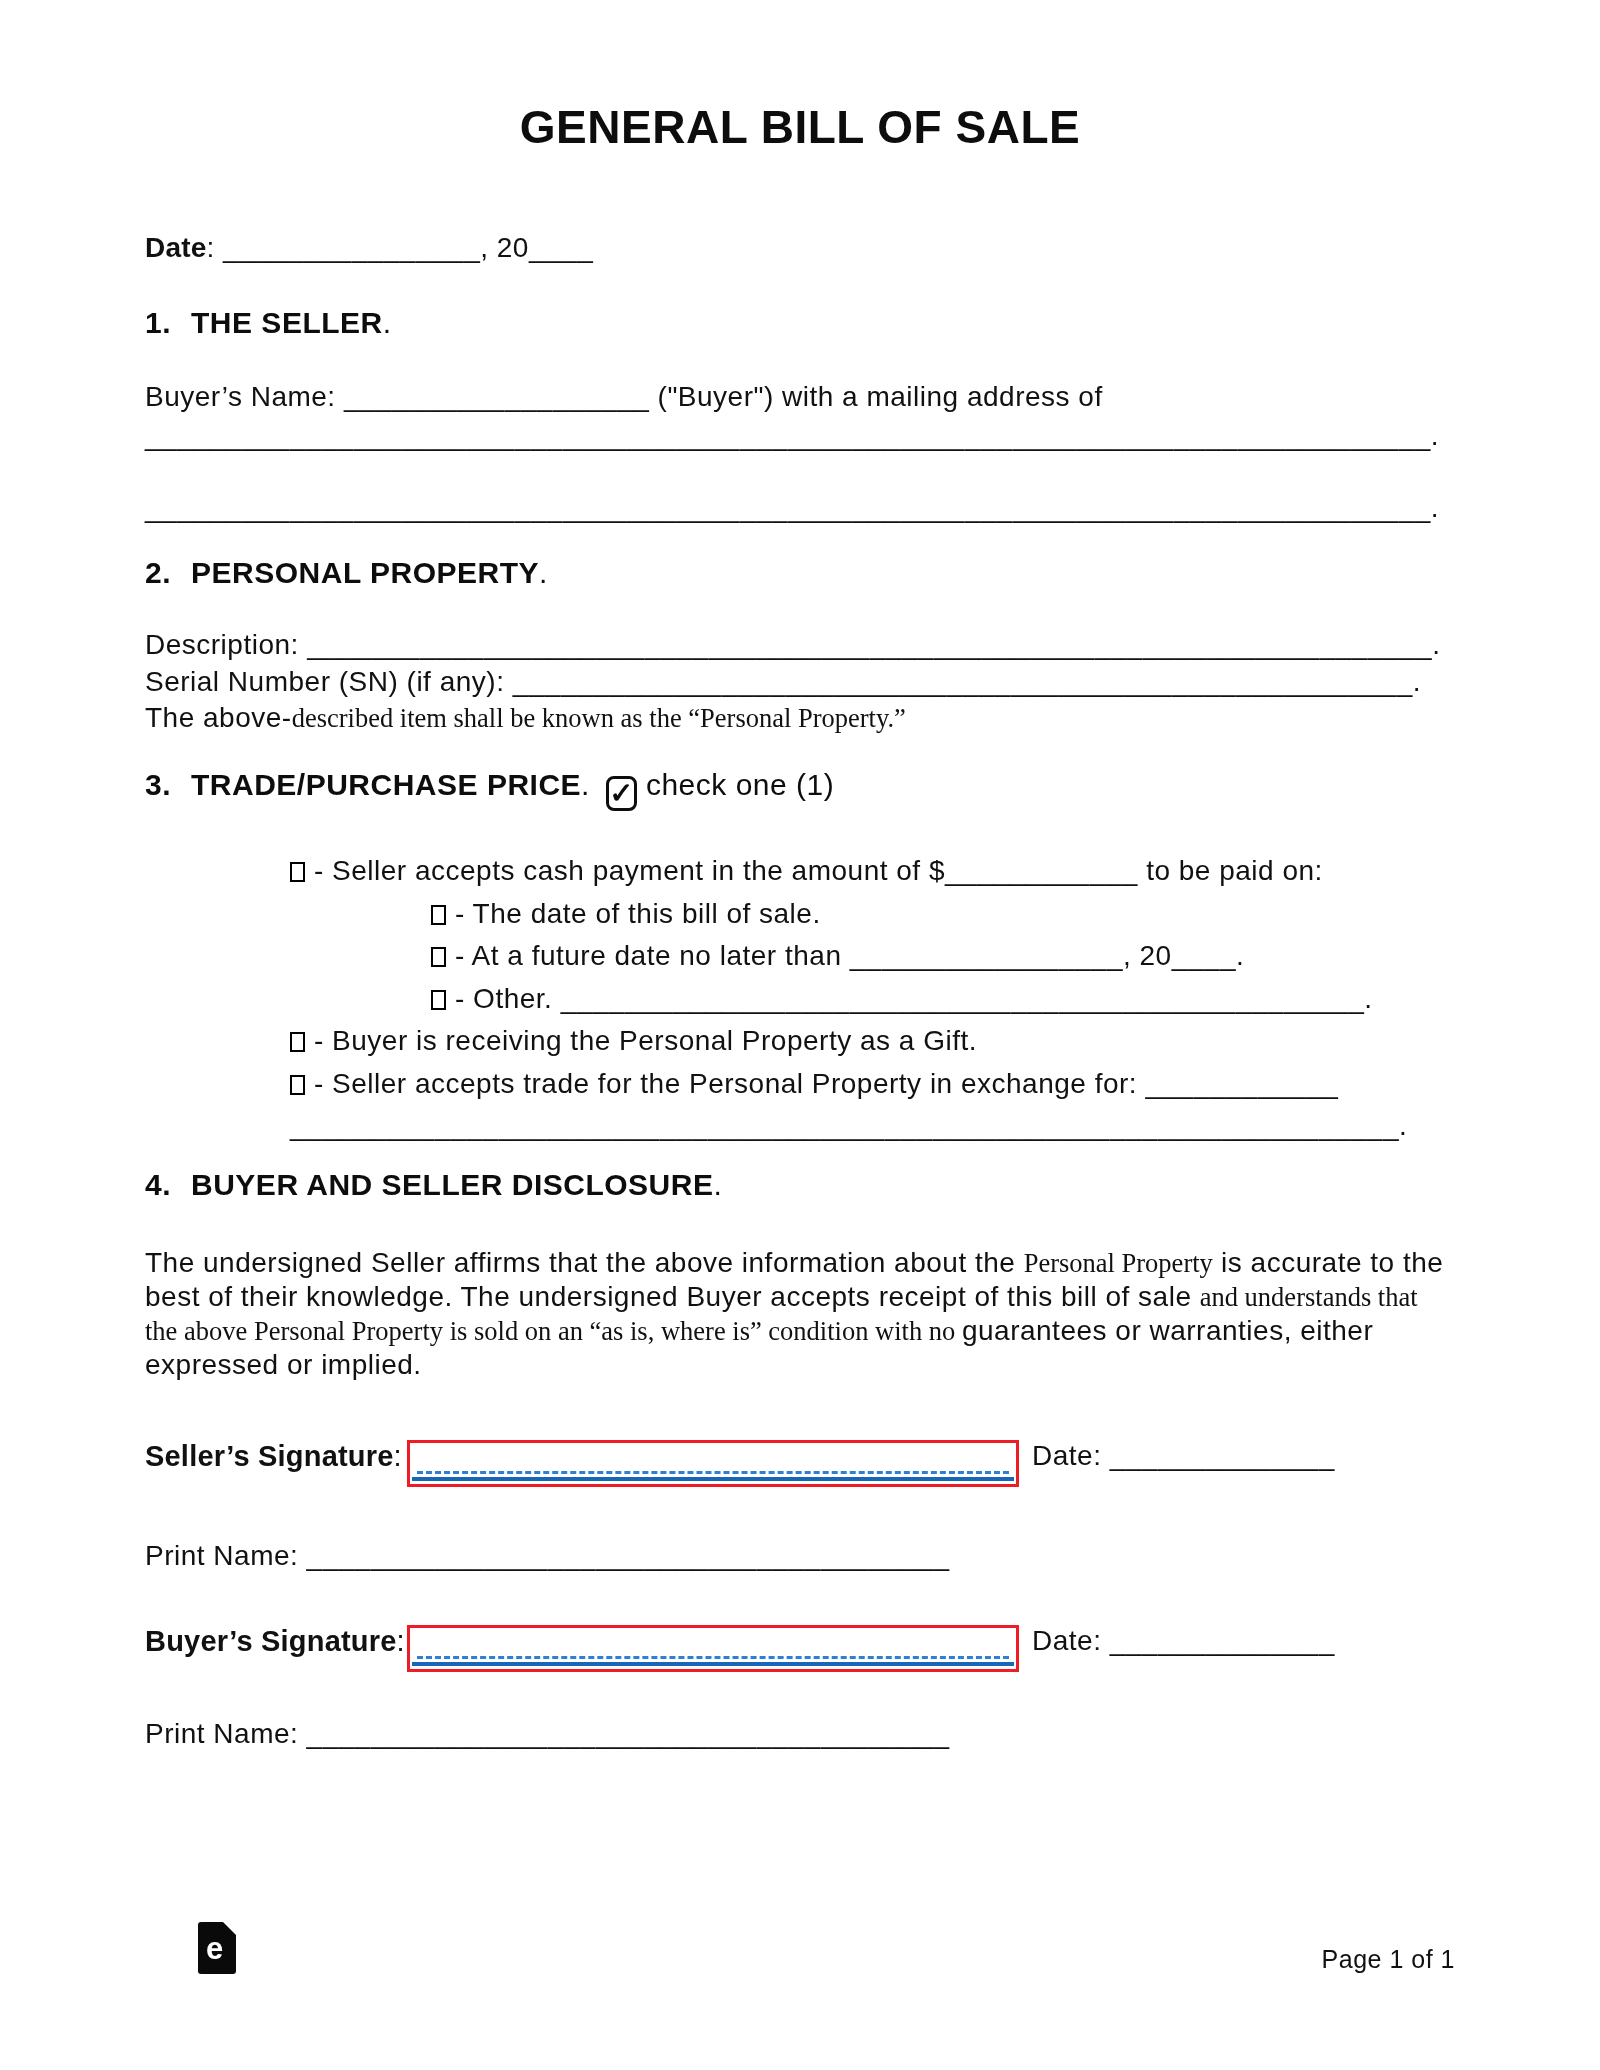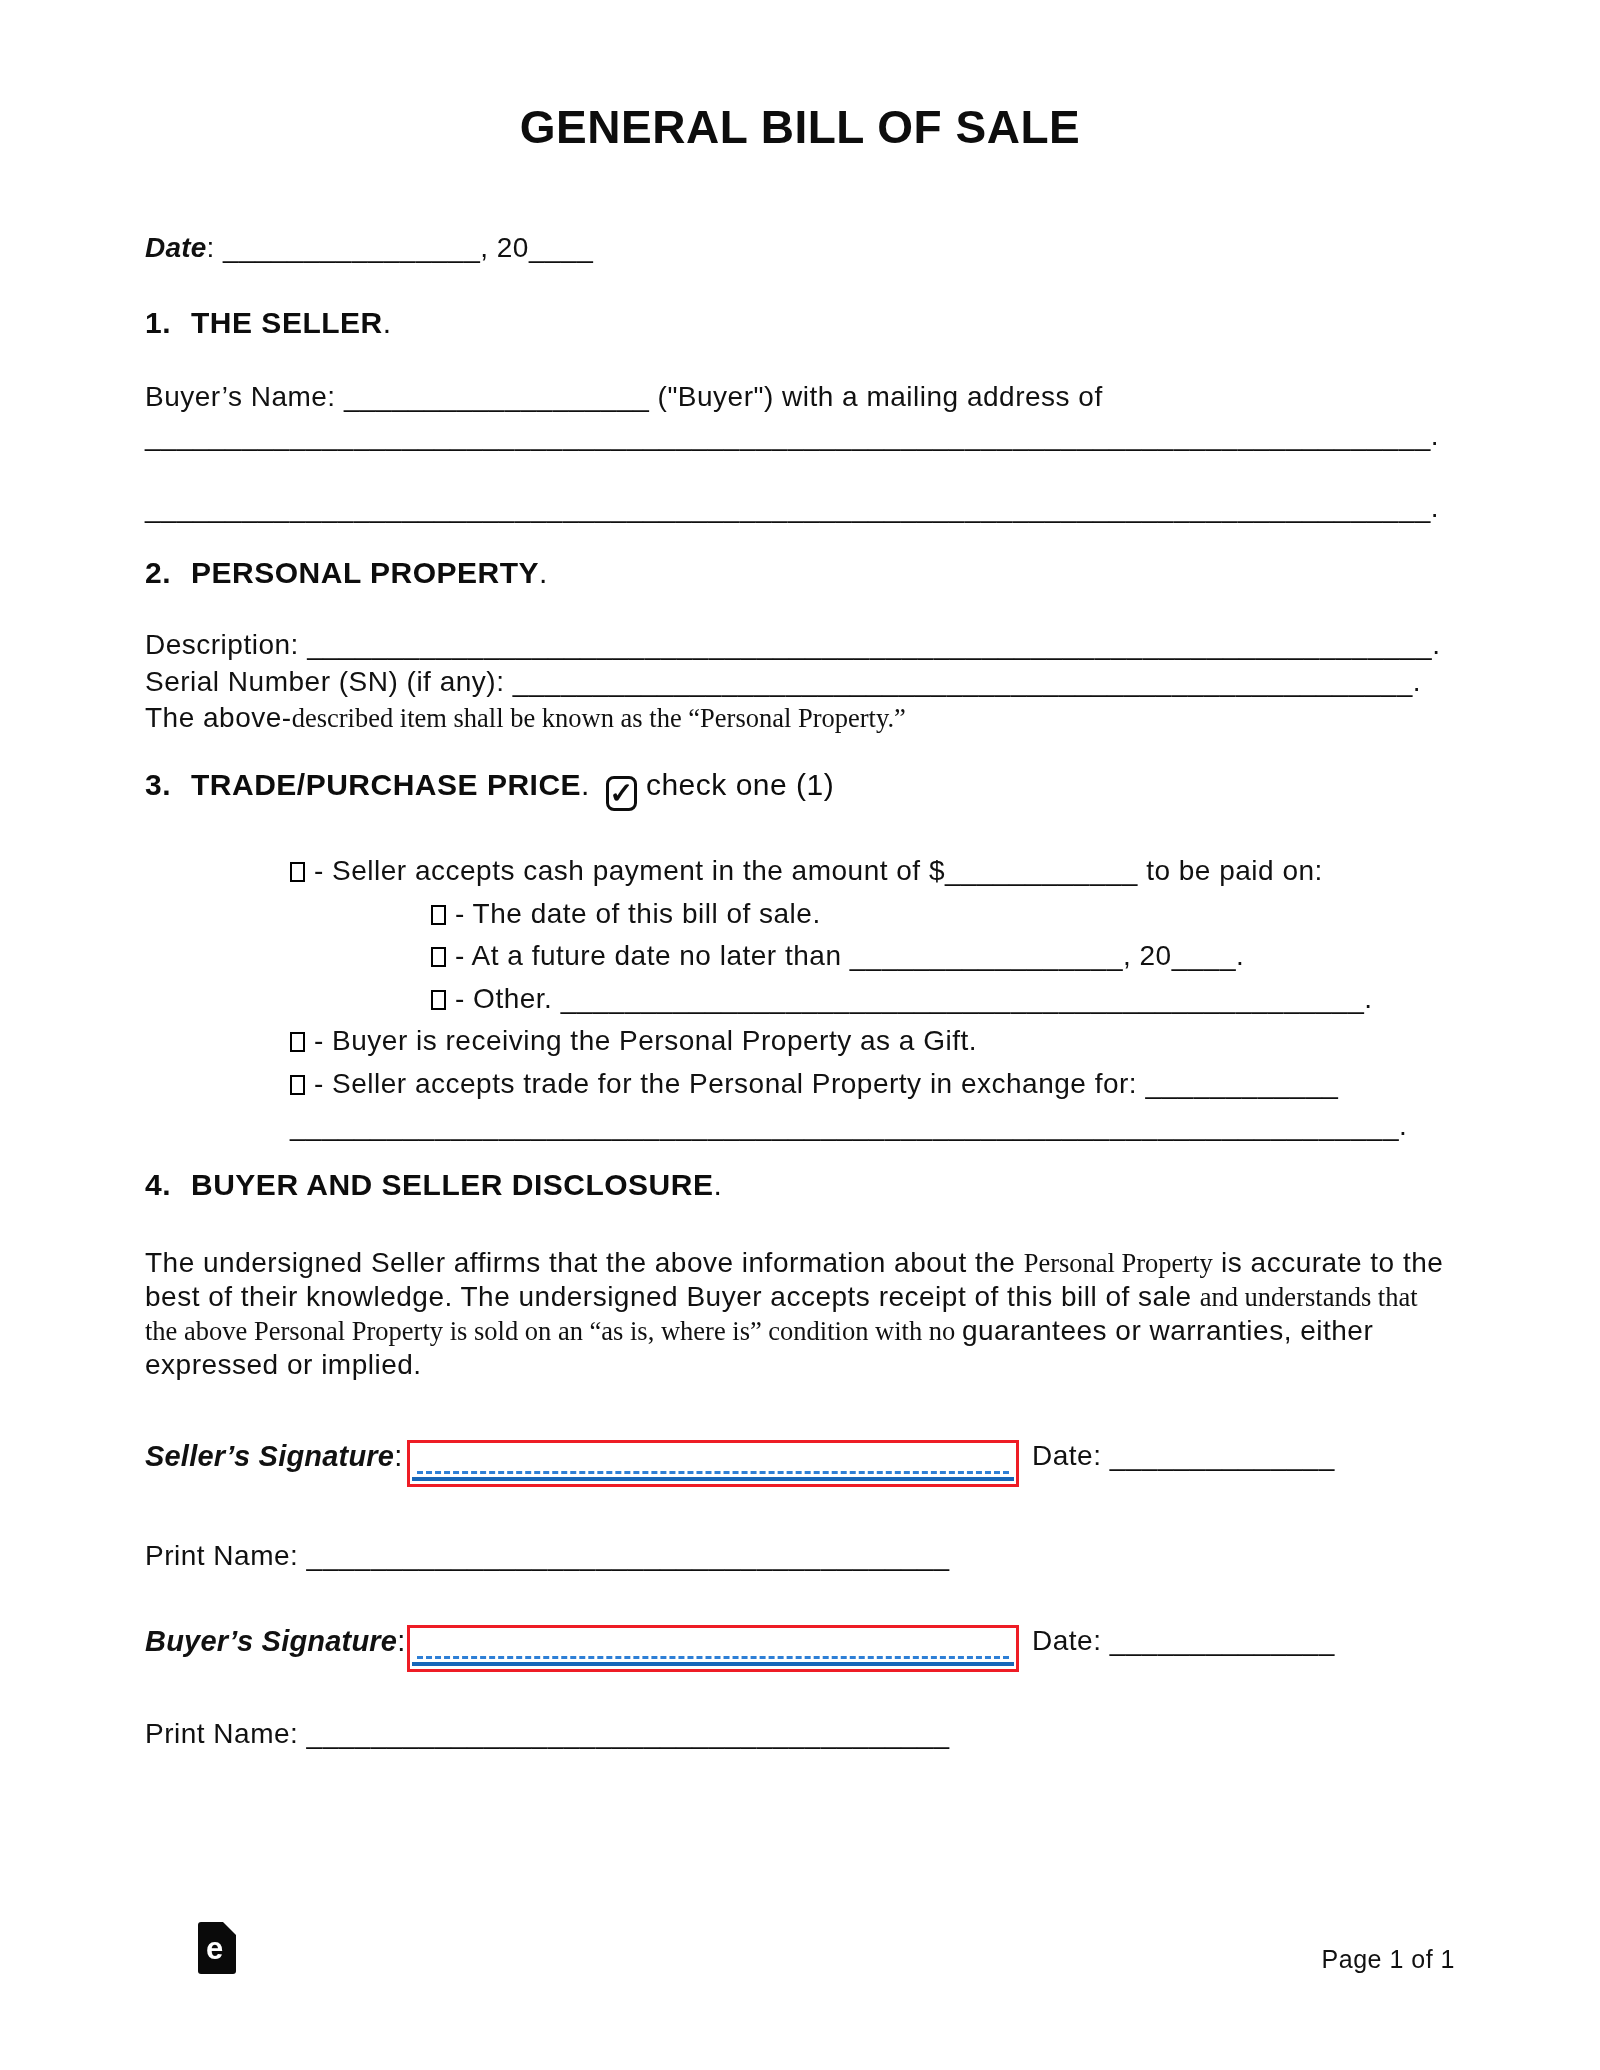--- a/index.html
+++ b/index.html
@@ -6,21 +6,21 @@
   html,body { background:#ffffff; }
   body {
     width:1600px; height:2070px; position:relative; overflow:hidden;
     font-family:"Liberation Sans", sans-serif; color:var(--text,#111111);
     font-size:28px; letter-spacing:0.5px;
   }
   .content { position:absolute; left:145px; top:0; width:1310px; height:2024px; }
   .abs { position:absolute; left:0; white-space:nowrap; }
   .lt { font-family:"Liberation Sans", sans-serif; }
   .rg { font-family:Liberation Serif, serif; font-size:26.5px; letter-spacing:0; }
-  .b  { font-weight:700; letter-spacing:0.2px;font-style:italic; }
+  .b  { font-weight:700; letter-spacing:0.2px; }
   .title { width:100%; text-align:center; font-size:46px; font-weight:700; letter-spacing:0.5px; color:#0d0d0d; }
   .h { font-weight:700; font-size:30px; color:#0d0d0d; }
   .hnum { margin-right:20px; }
   .hperiod { font-weight:400; }
   .ind1 { left:145px; }
   .ind2 { left:286px; }
   .cb {
     display:inline-block; width:15px; height:20px;
     border:2px solid #000; background:#fff; margin-right:9px; vertical-align:-2px;
   }

